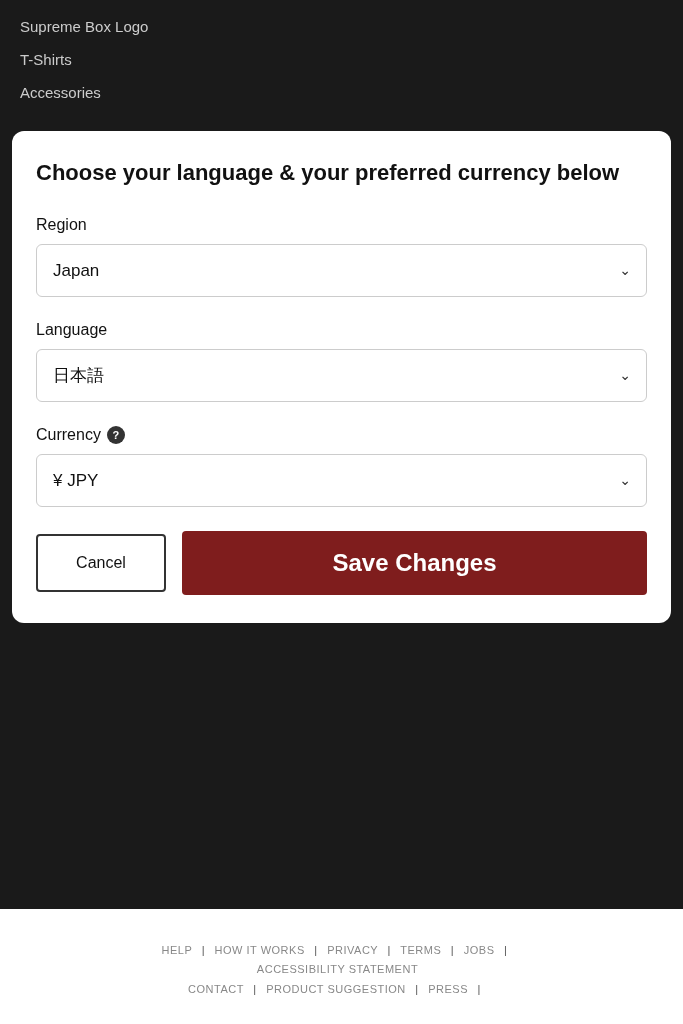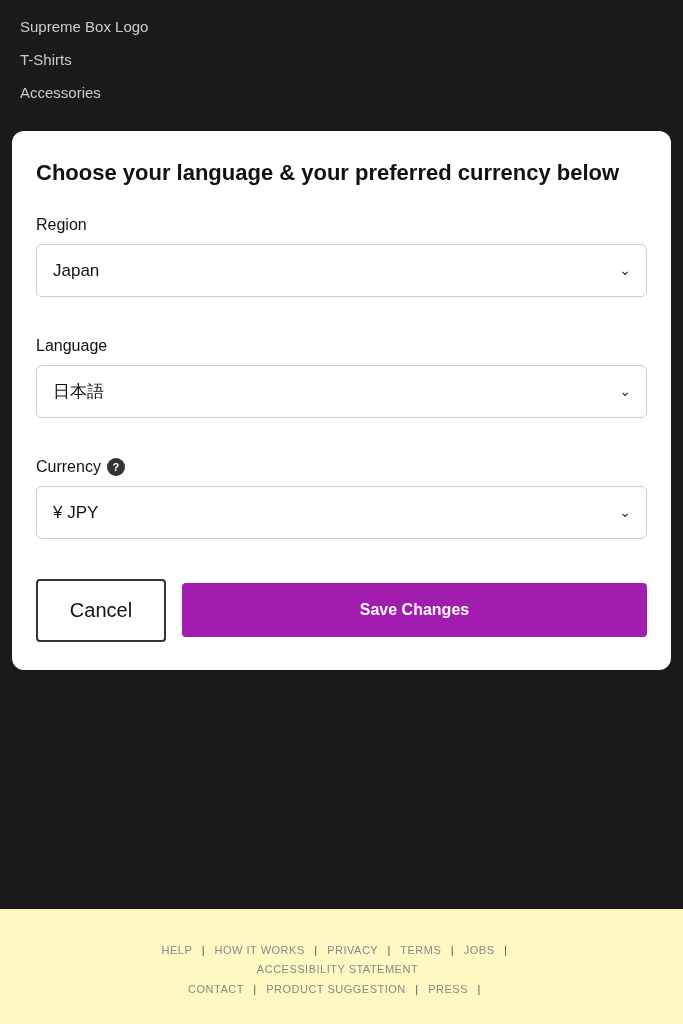--- a/index.html
+++ b/index.html
@@ -64,21 +64,21 @@
       border-radius: 50%;
       background-color: #333;
       color: white;
       font-size: 11px;
       font-weight: bold;
       cursor: pointer;
     }
 
     .select-wrapper {
       position: relative;
-      margin-bottom: 40px;
+      margin-bottom: 24px;
     }
 
     .select-box {
       width: 100%;
       border: 1.5px solid #cccccc;
       border-radius: 6px;
       padding: 16px 44px 16px 16px;
       font-size: 17px;
       color: #111111;
       background: #ffffff;
@@ -104,41 +104,41 @@
       margin-top: 8px;
       align-items: center;
     }
 
     .cancel-button {
       flex: 0 0 auto;
       padding: 18px 28px;
       border: 2px solid #333333;
       background: #ffffff;
       color: #111111;
-      font-size: 20px;
+      font-size: 16px;
       font-weight: 500;
       border-radius: 4px;
       cursor: pointer;
       min-width: 130px;
     }
 
     .save-button {
       flex: 1;
       padding: 18px 32px;
       border: none;
-      background: #a21caf;
+      background: #7f1d1d;
       color: #ffffff;
-      font-size: 16px;
+      font-size: 24px;
       font-weight: 600;
       border-radius: 4px;
       cursor: pointer;
     }
 
     .footer {
-      background-color: #fef9c3;
+      background-color: #ffffff;
       padding: 32px 20px 24px 12px;
       margin-top: auto;
       text-align: center;
     }
 
     .footer-row {
       color: #888888;
       font-size: 11px;
       letter-spacing: 0.5px;
       line-height: 1.8;

